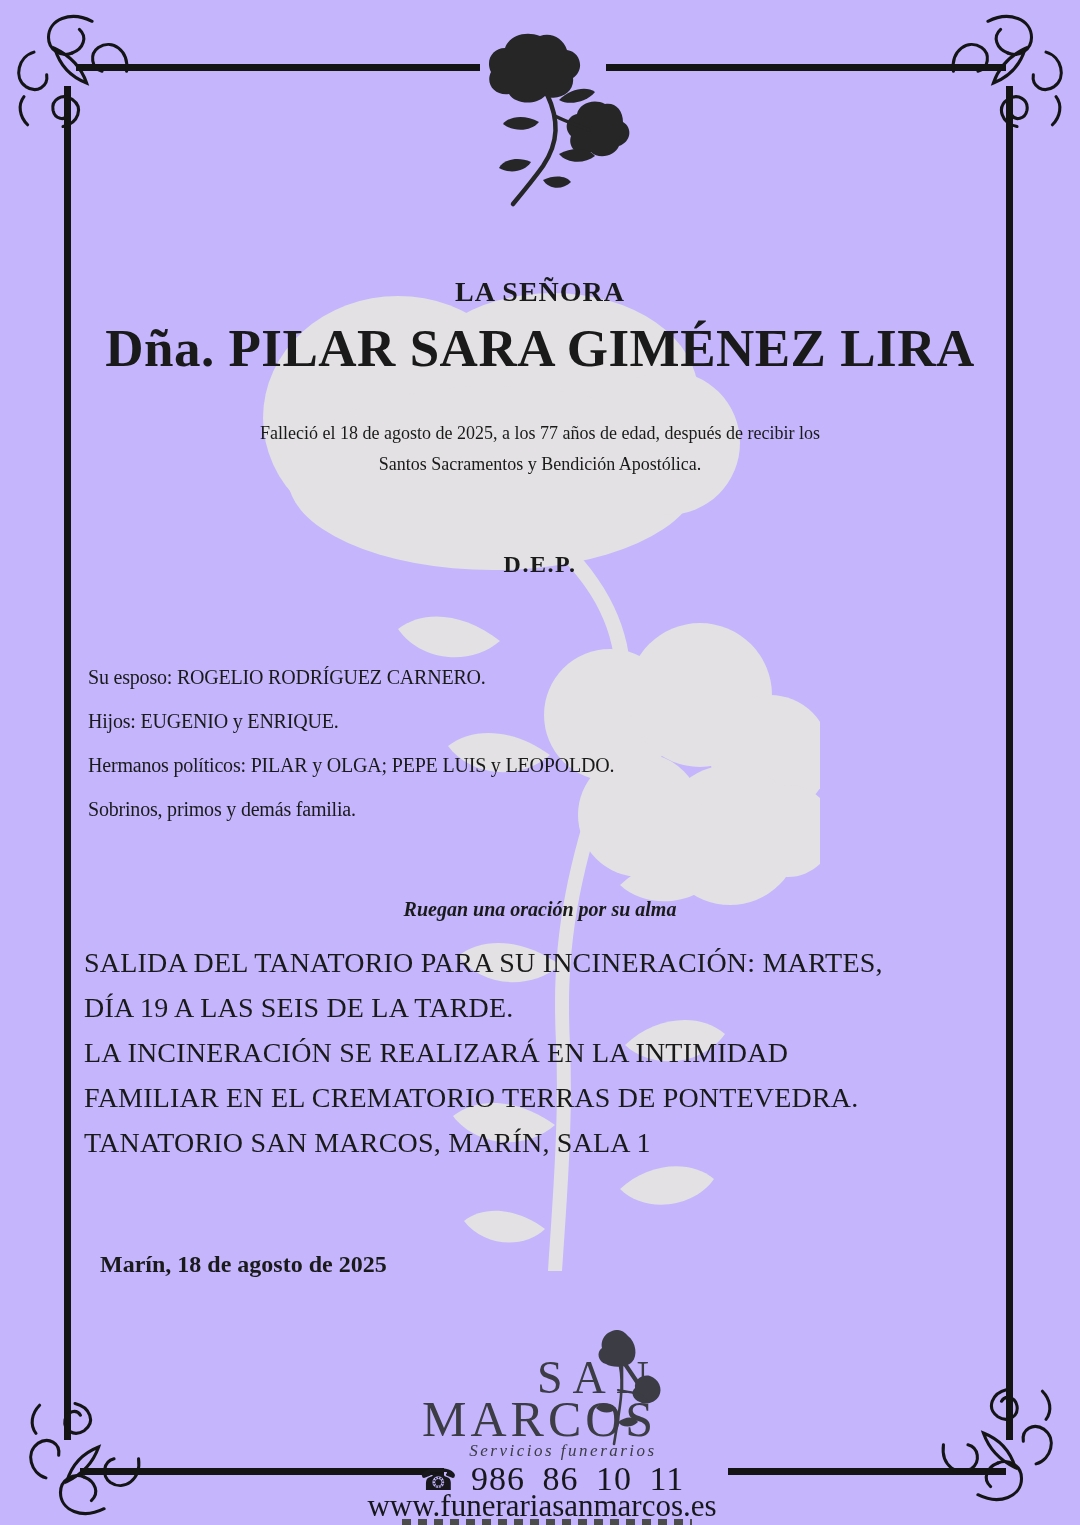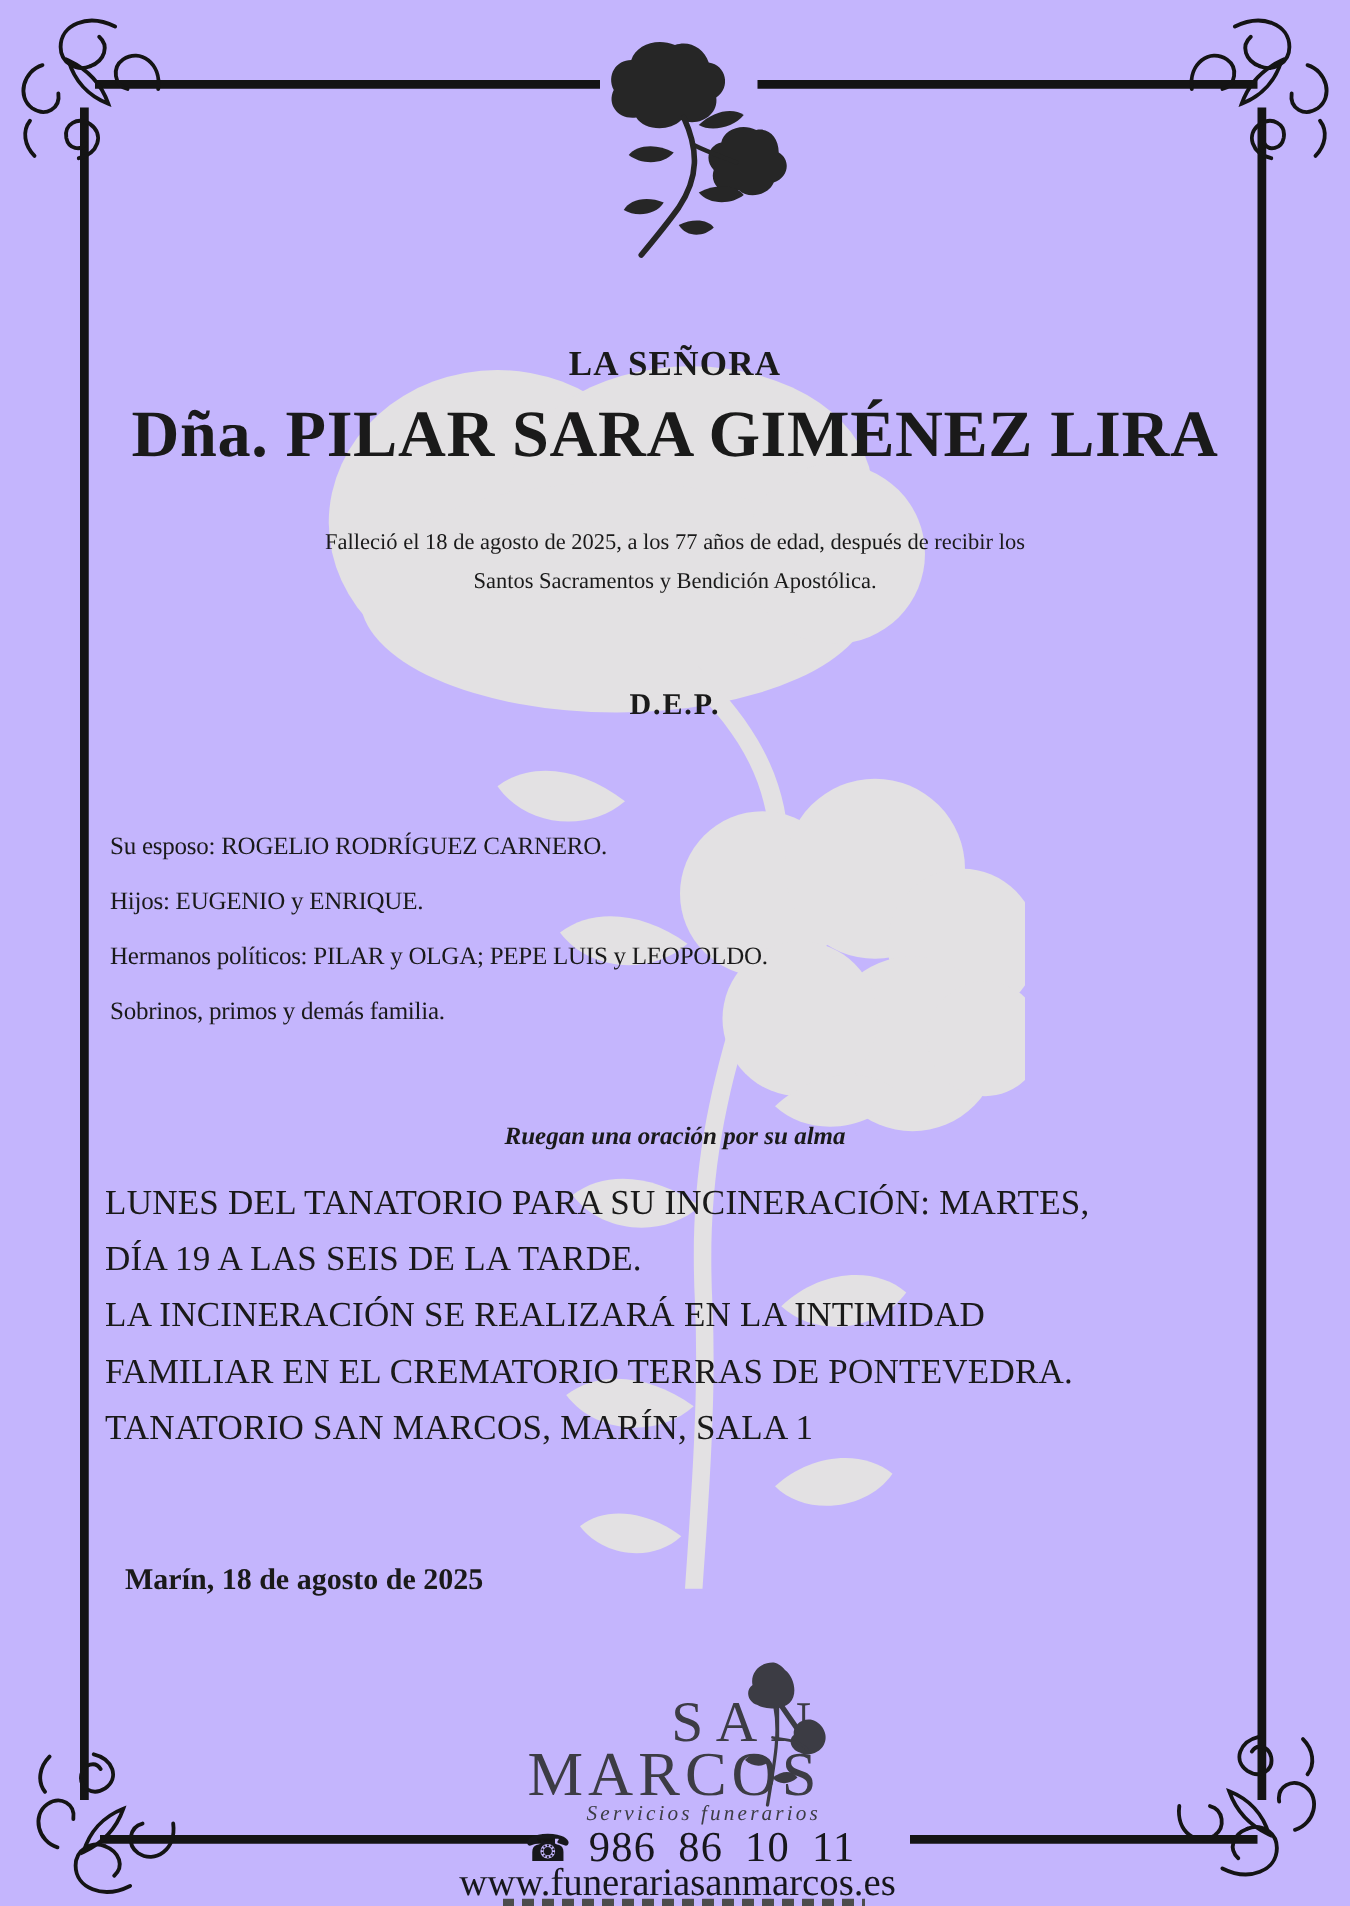--- a/index.html
+++ b/index.html
@@ -145,21 +145,21 @@
     <div class="family-block">
       <div>Su esposo: ROGELIO RODRÍGUEZ CARNERO.</div>
       <div>Hijos: EUGENIO y ENRIQUE.</div>
       <div>Hermanos políticos: PILAR y OLGA; PEPE LUIS y LEOPOLDO.</div>
       <div>Sobrinos, primos y demás familia.</div>
     </div>
 
     <div class="center prayer">Ruegan una oración por su alma</div>
 
     <div class="funeral-block">
-      <div>LUNES DEL TANATORIO PARA SU INCINERACIÓN: MARTES,</div>
+      <div>SALIDA DEL TANATORIO PARA SU INCINERACIÓN: MARTES,</div>
       <div>DÍA 19 A LAS SEIS DE LA TARDE.</div>
       <div>LA INCINERACIÓN SE REALIZARÁ EN LA INTIMIDAD</div>
       <div>FAMILIAR EN EL CREMATORIO TERRAS DE PONTEVEDRA.</div>
       <div>TANATORIO SAN MARCOS, MARÍN, SALA 1</div>
     </div>
 
 
     <div class="place-date">Marín, 18 de agosto de 2025</div>
 
     <svg class="logo-flower" viewBox="0 0 78 120">

